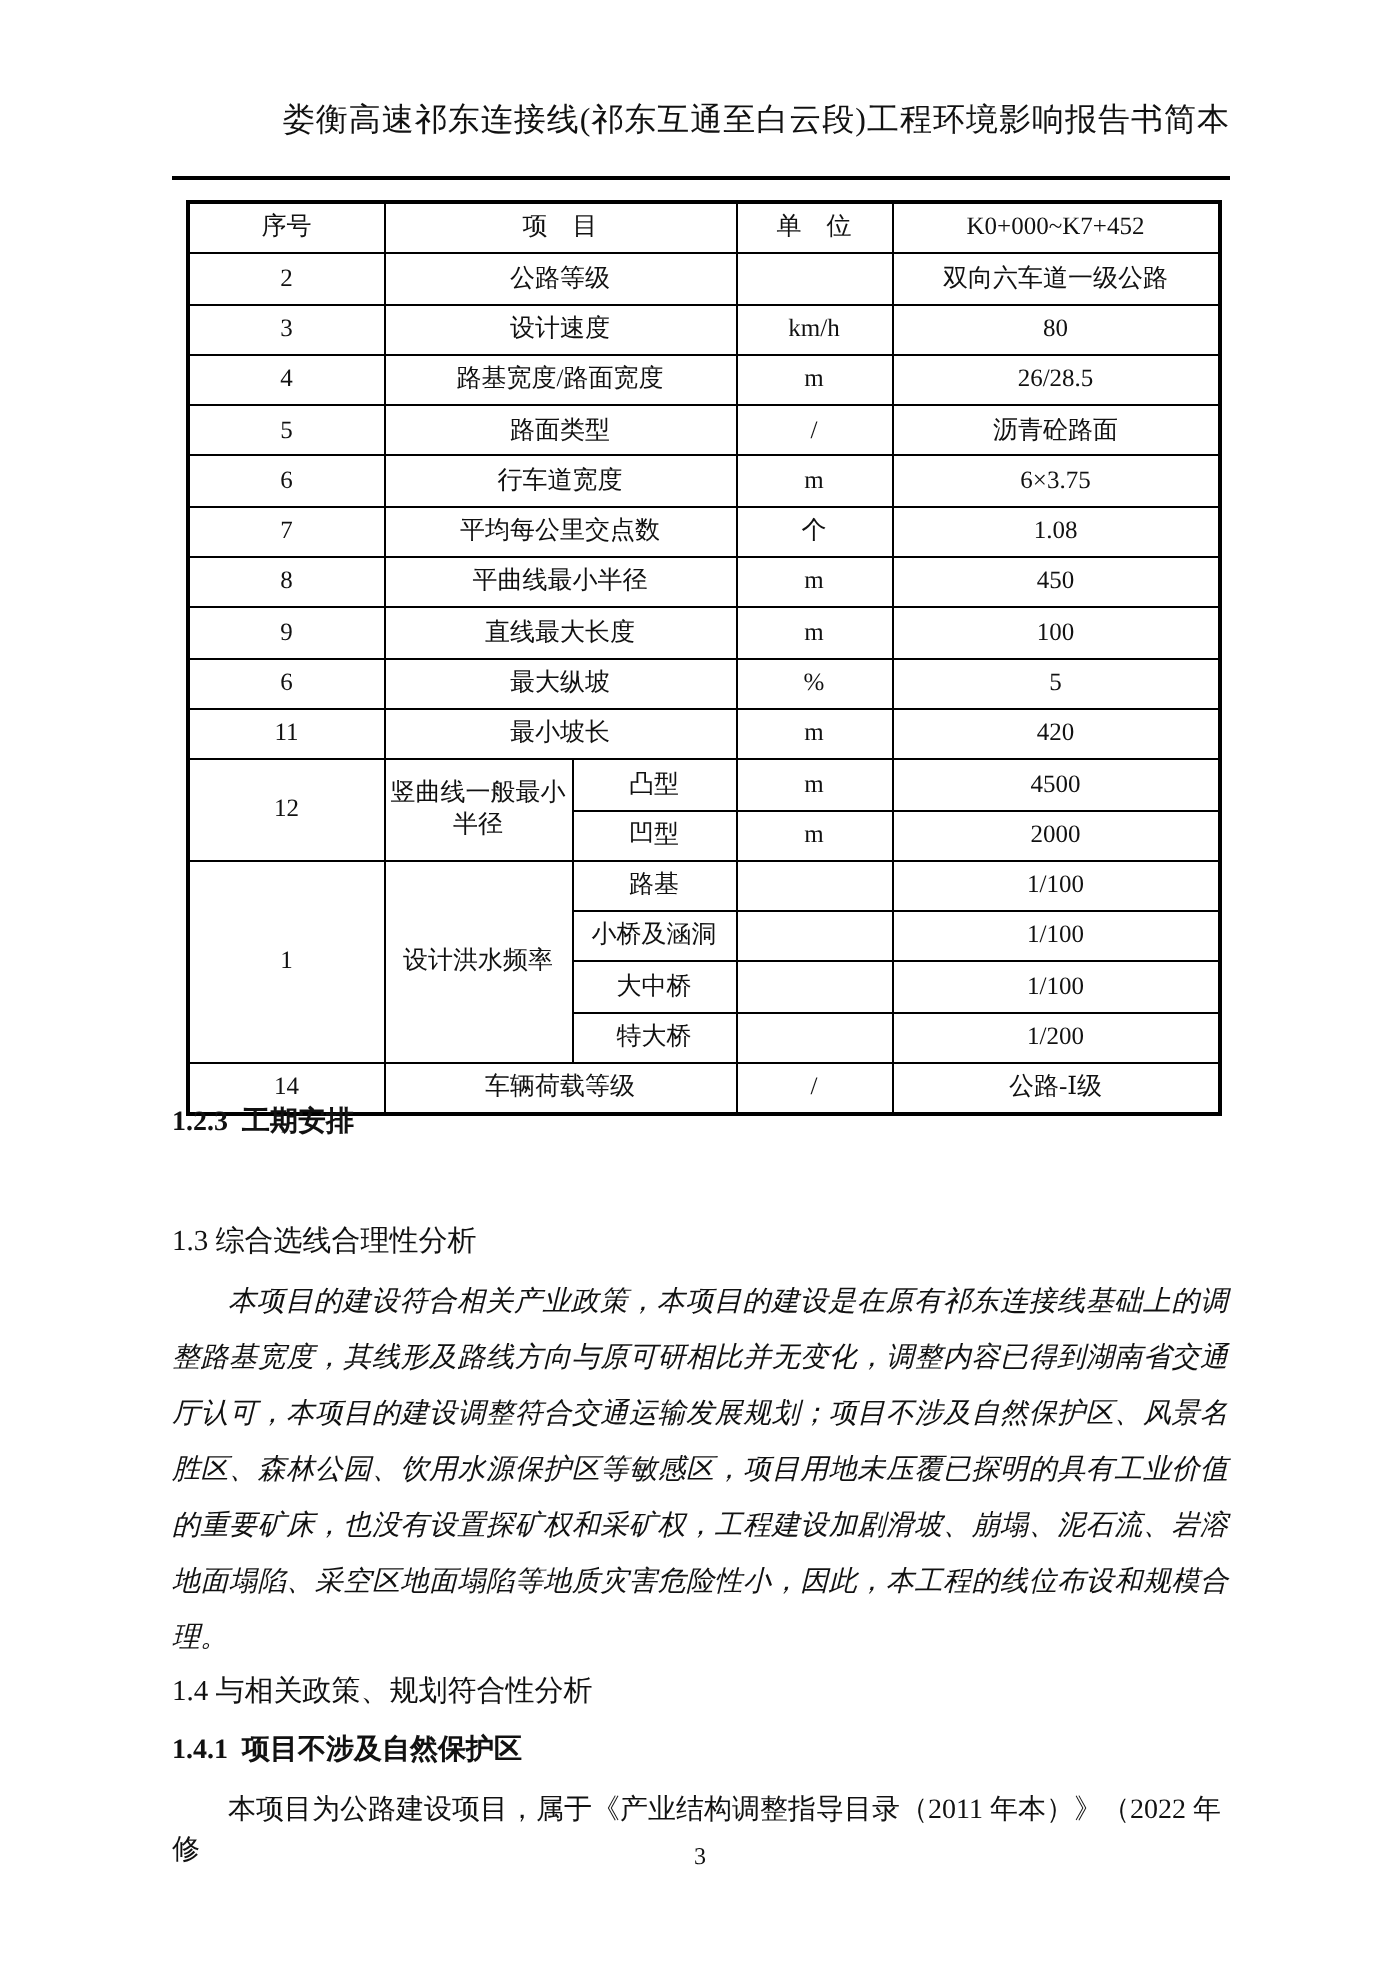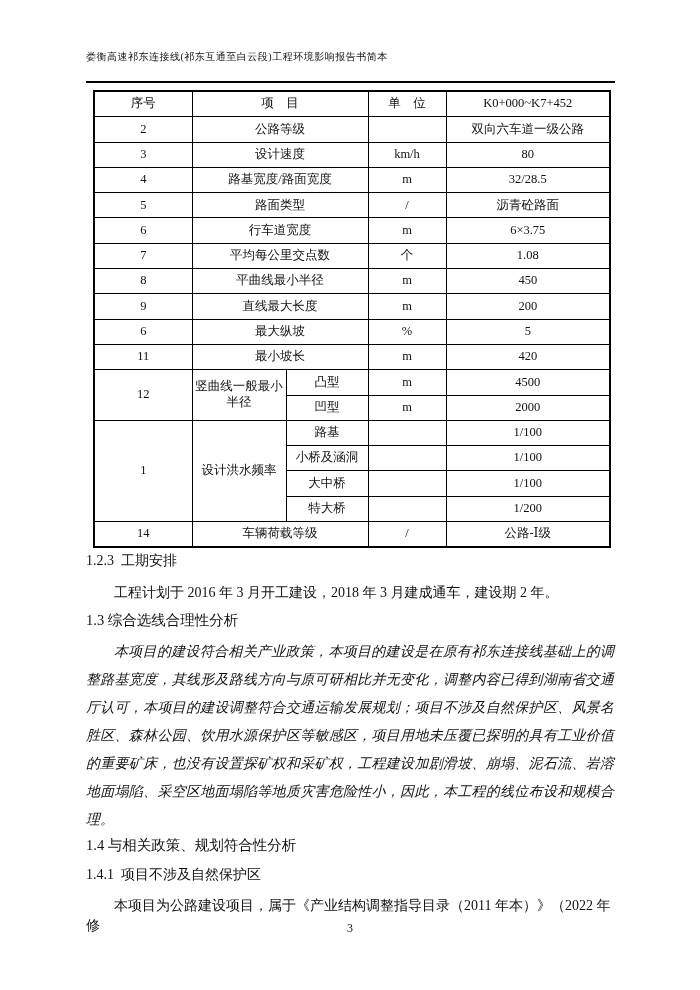--- a/index.html
+++ b/index.html
@@ -6,43 +6,44 @@
   .page {
     position:relative;
     width:700px; height:990px;
     background:#ffffff;
     color:#111111;
     font-family:"Liberation Serif","DejaVu Serif",serif;
     overflow:hidden;
   }
   .doc-header {
     position:absolute; top:50px; left:86px; width:529px;
-    font-size:10px; letter-spacing:0.5px;
+    text-align:right;
+    font-size:16px; letter-spacing:0.5px;
     padding-bottom:17px;
     border-bottom:2px solid #000000;
   }
   table.spec {
-    position:absolute; top:90px; left:93px;
+    position:absolute; top:100px; left:93px;
     width:516px;
     border-collapse:collapse;
     table-layout:fixed;
     border:2px solid #000000;
     font-size:12.5px;
   }
   table.spec td {
     border:1px solid #000000;
     text-align:center;
     vertical-align:middle;
     height:24.3px;
     padding:0 2px;
     line-height:1.25;
     overflow:hidden;
   }
   .tblock { position:absolute; left:86px; width:528px; margin:0; }
-  .h-sub   { font-size:14px;  font-weight:400; white-space:pre-wrap; }
+  .h-sub   { font-size:14px;  font-weight:700; white-space:pre-wrap; }
   .h-main  { font-size:14.5px; font-weight:400; white-space:pre-wrap; }
   .para    { font-size:14px; text-align:justify; text-indent:2em; line-height:28px;font-style:italic; }
   .para-single { font-size:14px; text-indent:2em; line-height:20px; }
   .footer  { position:absolute; top:921px; left:86px; width:528px; text-align:center; font-size:12px; }
 </style>
 </head>
 <body>
 
 <div class="page">
 
@@ -72,21 +73,21 @@
         <tr>
           <td>3</td>
           <td colspan="2">设计速度</td>
           <td>km/h</td>
           <td>80</td>
         </tr>
         <tr>
           <td>4</td>
           <td colspan="2">路基宽度/路面宽度</td>
           <td>m</td>
-          <td>32/28.5</td>
+          <td>26/28.5</td>
         </tr>
         <tr>
           <td>5</td>
           <td colspan="2">路面类型</td>
           <td>/</td>
           <td>沥青砼路面</td>
         </tr>
         <tr>
           <td>6</td>
           <td colspan="2">行车道宽度</td>
@@ -102,21 +103,21 @@
         <tr>
           <td>8</td>
           <td colspan="2">平曲线最小半径</td>
           <td>m</td>
           <td>450</td>
         </tr>
         <tr>
           <td>9</td>
           <td colspan="2">直线最大长度</td>
           <td>m</td>
-          <td>200</td>
+          <td>100</td>
         </tr>
         <tr>
           <td>6</td>
           <td colspan="2">最大纵坡</td>
           <td>%</td>
           <td>5</td>
         </tr>
         <tr>
           <td>11</td>
           <td colspan="2">最小坡长</td>
@@ -161,21 +162,20 @@
           <td>14</td>
           <td colspan="2">车辆荷载等级</td>
           <td>/</td>
           <td>公路-Ⅰ级</td>
         </tr>
       </tbody>
   </table>
 
   <p class="tblock h-sub" style="top:552px">1.2.3  工期安排</p>
 
-  <p class="tblock para-single" style="top:583px">工程计划于 2016 年 3 月开工建设，2018 年 3 月建成通车，建设期 2 年。</p>
 
   <p class="tblock h-main" style="top:611px">1.3 综合选线合理性分析</p>
 
   <p class="tblock para" style="top:638px">本项目的建设符合相关产业政策，本项目的建设是在原有祁东连接线基础上的调整路基宽度，其线形及路线方向与原可研相比并无变化，调整内容已得到湖南省交通厅认可，本项目的建设调整符合交通运输发展规划；项目不涉及自然保护区、风景名胜区、森林公园、饮用水源保护区等敏感区，项目用地未压覆已探明的具有工业价值的重要矿床，也没有设置探矿权和采矿权，工程建设加剧滑坡、崩塌、泥石流、岩溶地面塌陷、采空区地面塌陷等地质灾害危险性小，因此，本工程的线位布设和规模合理。</p>
 
   <p class="tblock h-main" style="top:836px">1.4 与相关政策、规划符合性分析</p>
 
   <p class="tblock h-sub" style="top:866px">1.4.1  项目不涉及自然保护区</p>
 
   <p class="tblock para-single" style="top:896px">本项目为公路建设项目，属于《产业结构调整指导目录（2011 年本）》（2022 年修</p>

